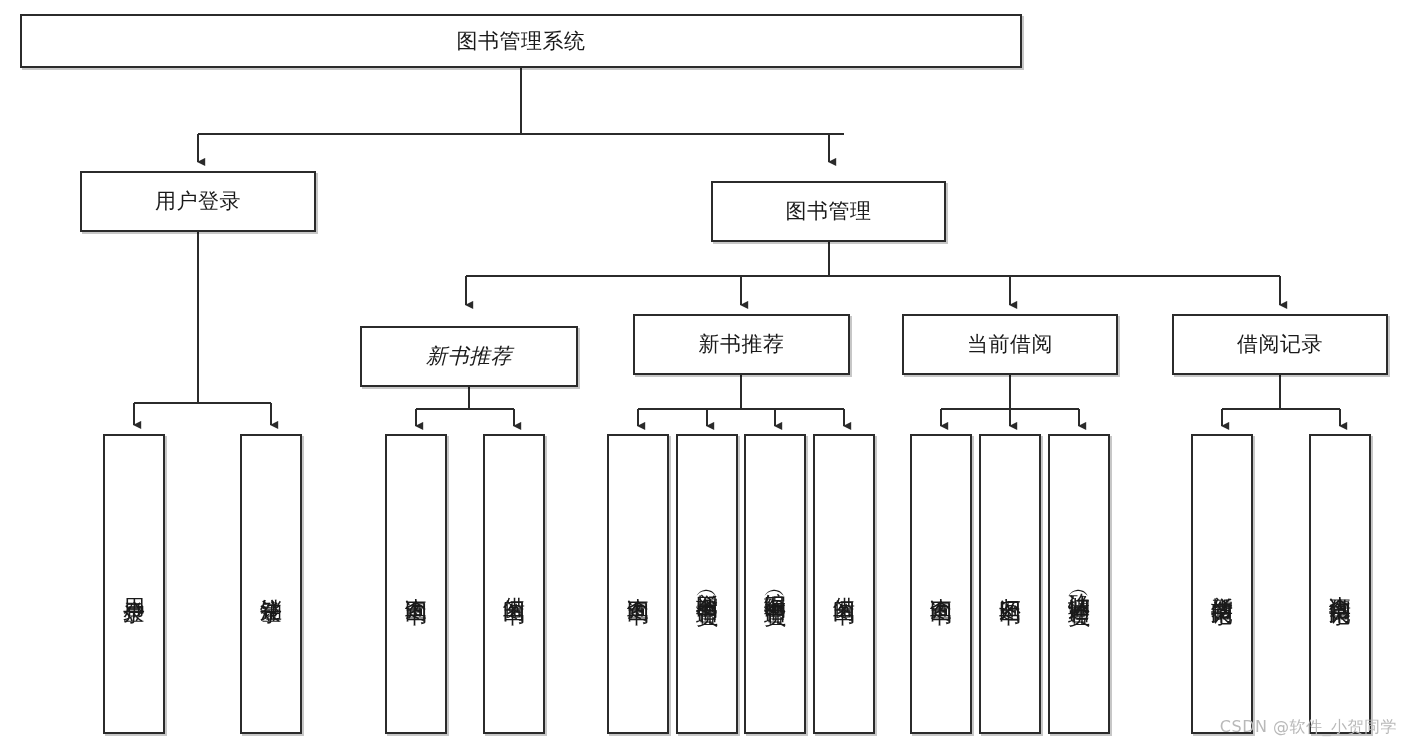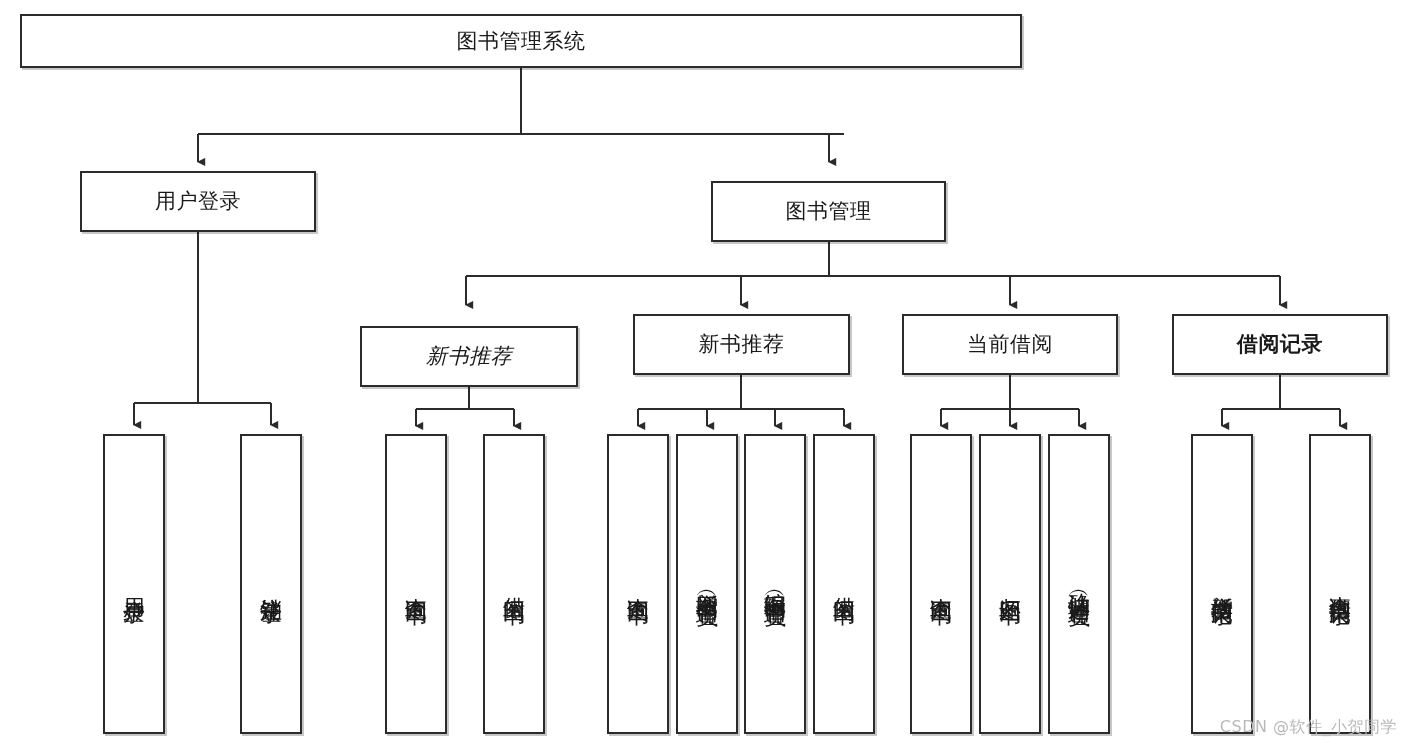--- a/index.html
+++ b/index.html
@@ -138,21 +138,21 @@
 
   <div class="node" style="left:360px; top:326px; width:218px; height:61px;font-style:italic;">
     <span class="node-label">新书推荐</span>
   </div>
   <div class="node" style="left:633px; top:314px; width:217px; height:61px;">
     <span class="node-label">新书推荐</span>
   </div>
   <div class="node" style="left:902px; top:314px; width:216px; height:61px;">
     <span class="node-label">当前借阅</span>
   </div>
-  <div class="node" style="left:1172px; top:314px; width:216px; height:61px;font-weight:bold;">
+  <div class="node" style="left:1172px; top:314px; width:216px; height:61px;">
     <span class="node-label">借阅记录</span>
   </div>
 
   <div class="node leaf" style="left:103px; top:434px; width:62px; height:300px;">
     <span class="node-label">用户登录</span>
   </div>
   <div class="node leaf" style="left:240px; top:434px; width:62px; height:300px;">
     <span class="node-label">注销登录</span>
   </div>
 

